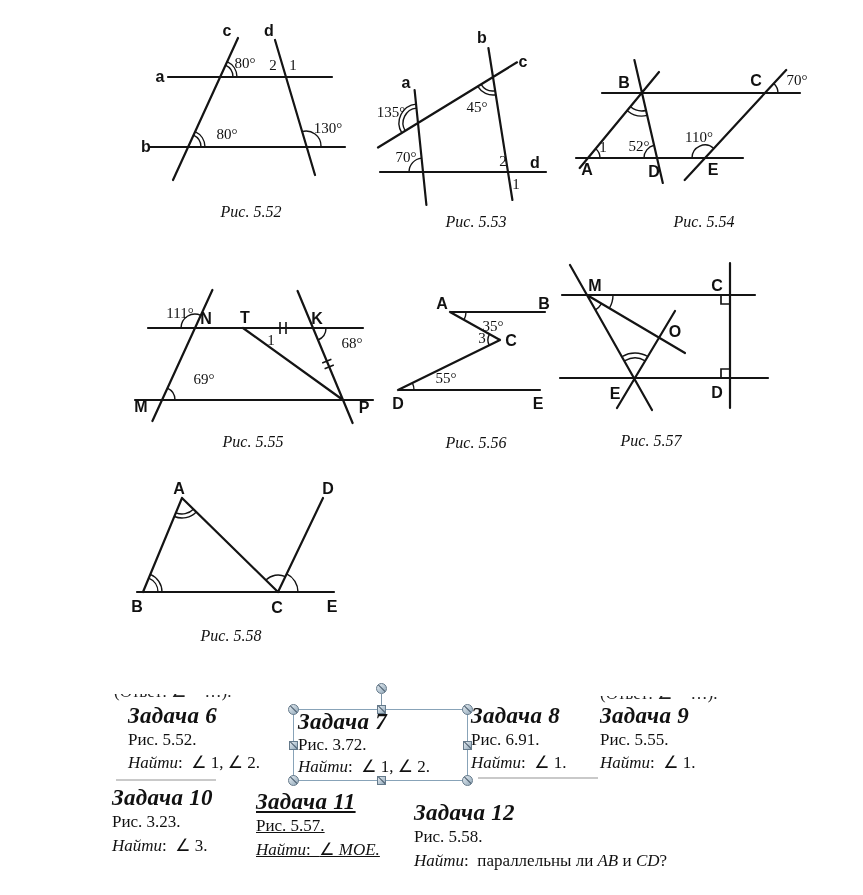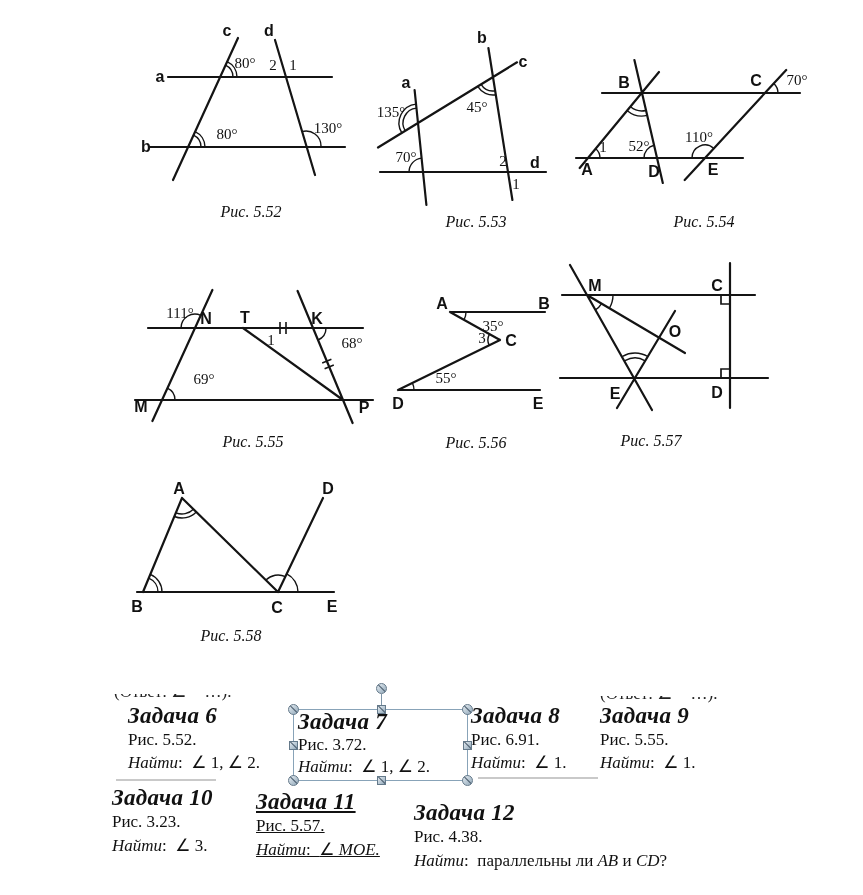--- a/index.html
+++ b/index.html
@@ -267,19 +267,19 @@
   </div>
 
   <div class="task row2" style="left:256px;top:790px;text-decoration:underline;">
     <div class="t-title">Задача 11</div>
     <div>Рис. 5.57.</div>
     <div class="t-find"><i>Найти</i>:&nbsp; <span class="val" style="font-style:italic;">∠ MOE.</span></div>
   </div>
 
   <div class="task row2" style="left:414px;top:801px;">
     <div class="t-title">Задача 12</div>
-    <div>Рис. 4.38.</div>
+    <div>Рис. 5.58.</div>
     <div class="t-find"><i>Найти</i>:&nbsp;
       <span class="val">параллельны ли </span><i class="val">AB</i><span class="val"> и </span><i class="val">CD</i><span class="val">?</span>
     </div>
   </div>
 
 </div>
 
 </body></html>

